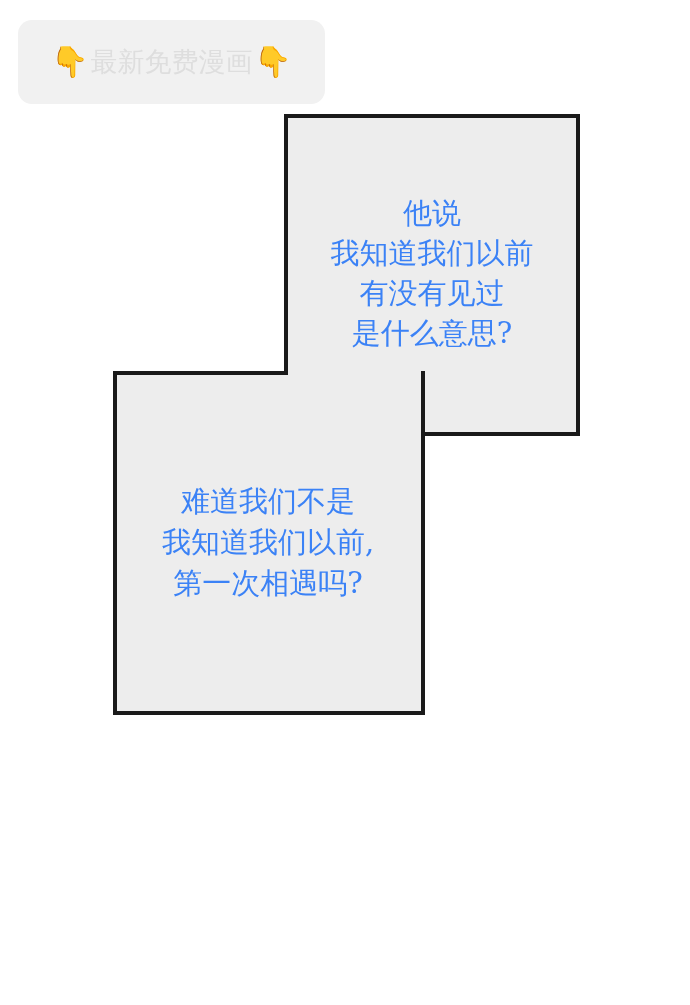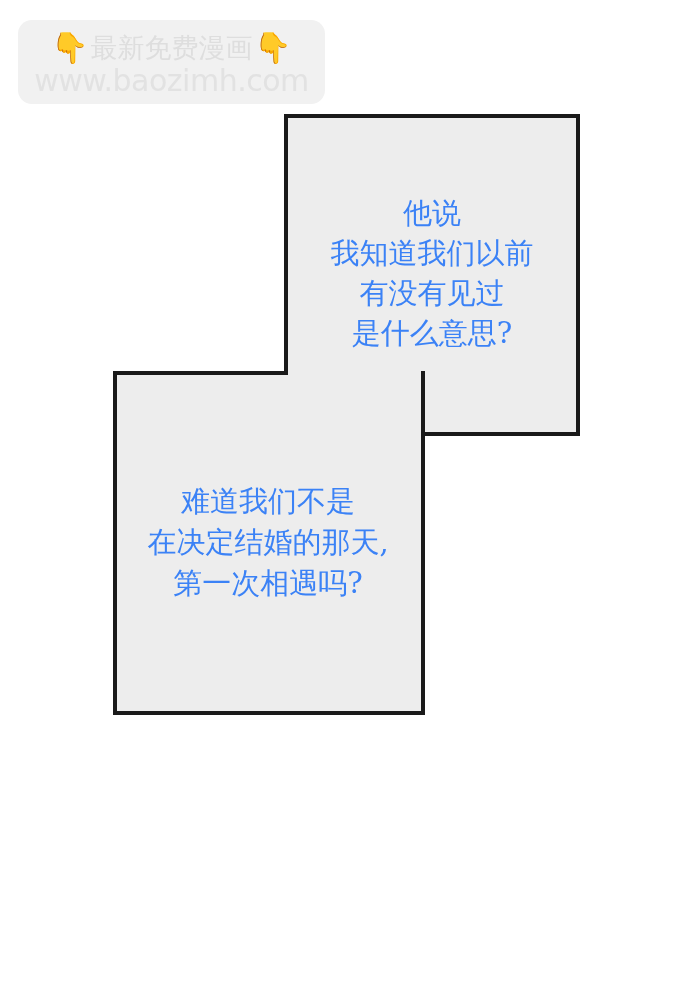--- a/index.html
+++ b/index.html
@@ -138,31 +138,30 @@
 <body>
 
 <div id="page">
 
   <div class="watermark">
     <div class="wm-row-top">
       <span class="wm-hand">👇</span>
       <span class="wm-cn">最新免费漫画</span>
       <span class="wm-hand">👇</span>
     </div>
-    <div class="wm-url">www.baozimh.com</div>
   </div>
 
   <div class="panel" id="panel-top"></div>
 
   <div class="panel" id="panel-bottom"></div>
 
   <div class="seam" id="seam-a"></div>
 
   <div class="panel-text" id="text-top">他说
 我知道我们以前
 有没有见过
 是什么意思?</div>
 
   <div class="panel-text" id="text-bottom">难道我们不是
-在决定结婚的那天,
+我知道我们以前,
 第一次相遇吗?</div>
 
 </div>
 
 </body></html>

